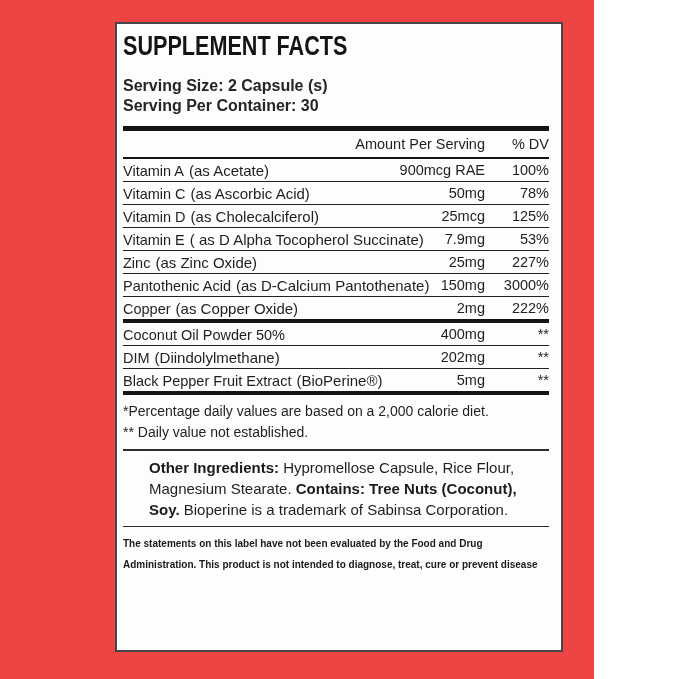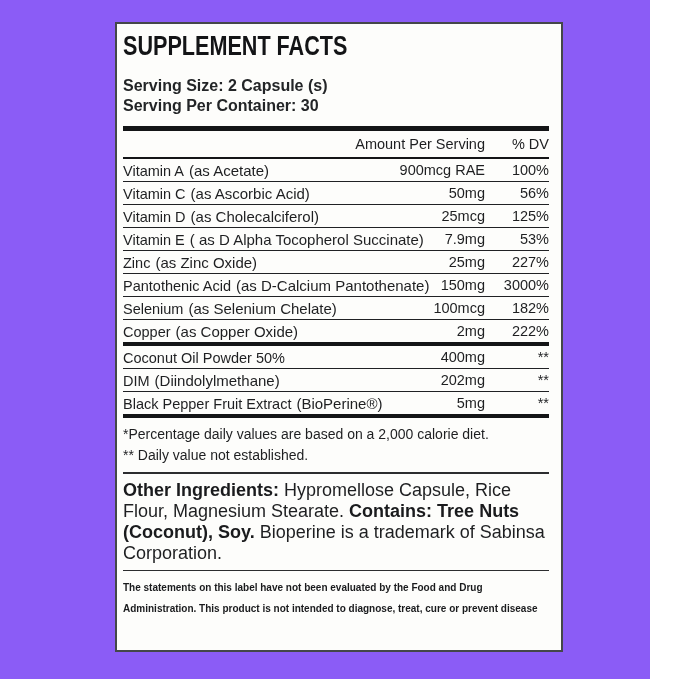--- a/index.html
+++ b/index.html
@@ -4,22 +4,22 @@
 <style>
   html, body { margin: 0; padding: 0; }
   body {
     width: 679px; height: 679px;
     font-family: "Liberation Sans", sans-serif;
     color: #1e1f21;
     -webkit-font-smoothing: antialiased;
   }
   .stage {
     position: relative;
-    width: 650px; height: 679px;
-    background: #8b5cf6;
+    width: 594px; height: 679px;
+    background: #ef4444;
     overflow: hidden;
   }
   .label-box {
     position: absolute;
     left: 115px; top: 22px;
     width: 448px; height: 630px;
     box-sizing: border-box;
     background: #fdfdfb;
     border: 2px solid #44474a;
     padding: 6px 12px 0 6px;
@@ -61,22 +61,23 @@
   .row .detail { margin-left: 5px; font-size: 15px; }
   .row .amount { margin-left: auto; text-align: right; padding-right: 2px; }
   .row .dv { flex: none; width: 62px; text-align: right; }
   .footnotes {
     padding: 6px 0 6px 0;
     font-size: 14px;
     line-height: 21px;
   }
   .para {
     padding: 6px 0 6px 0;
-    font-size: 18px;
+    font-size: 15px;
     line-height: 21px;
+    margin-left: 26px;
   }
   .para b { font-weight: 700; color: #1a1b1d; }
   .disclaimer {
     padding: 6px 0 8px 0;
     font-size: 10px;
     line-height: 21px;
     font-weight: 700;
     color: #1a1b1d;
   }
 </style>
@@ -105,46 +106,41 @@
 
     <div class="group">
       <div class="row">
         <span class="name-cell"><span>Vitamin A</span><span class="detail">(as Acetate)</span></span>
         <span class="amount">900mcg RAE</span>
         <span class="dv">100%</span>
       </div>
       <div class="row">
         <span class="name-cell"><span>Vitamin C</span><span class="detail">(as Ascorbic Acid)</span></span>
         <span class="amount">50mg</span>
-        <span class="dv">56%</span>
+        <span class="dv">78%</span>
       </div>
       <div class="row">
         <span class="name-cell"><span>Vitamin D</span><span class="detail">(as Cholecalciferol)</span></span>
         <span class="amount">25mcg</span>
         <span class="dv">125%</span>
       </div>
       <div class="row">
         <span class="name-cell"><span>Vitamin E</span><span class="detail">( as D Alpha Tocopherol Succinate)</span></span>
         <span class="amount">7.9mg</span>
         <span class="dv">53%</span>
       </div>
       <div class="row">
         <span class="name-cell"><span>Zinc</span><span class="detail">(as Zinc Oxide)</span></span>
         <span class="amount">25mg</span>
         <span class="dv">227%</span>
       </div>
       <div class="row">
         <span class="name-cell"><span>Pantothenic Acid</span><span class="detail">(as D-Calcium Pantothenate)</span></span>
         <span class="amount">150mg</span>
         <span class="dv">3000%</span>
-      </div>
-      <div class="row">
-        <span class="name-cell"><span>Selenium</span><span class="detail">(as Selenium Chelate)</span></span>
-        <span class="amount">100mcg</span>
-        <span class="dv">182%</span>
       </div>
       <div class="row">
         <span class="name-cell"><span>Copper</span><span class="detail">(as Copper Oxide)</span></span>
         <span class="amount">2mg</span>
         <span class="dv">222%</span>
       </div>
     </div>
 
     <div class="rule thick4"></div>
 

